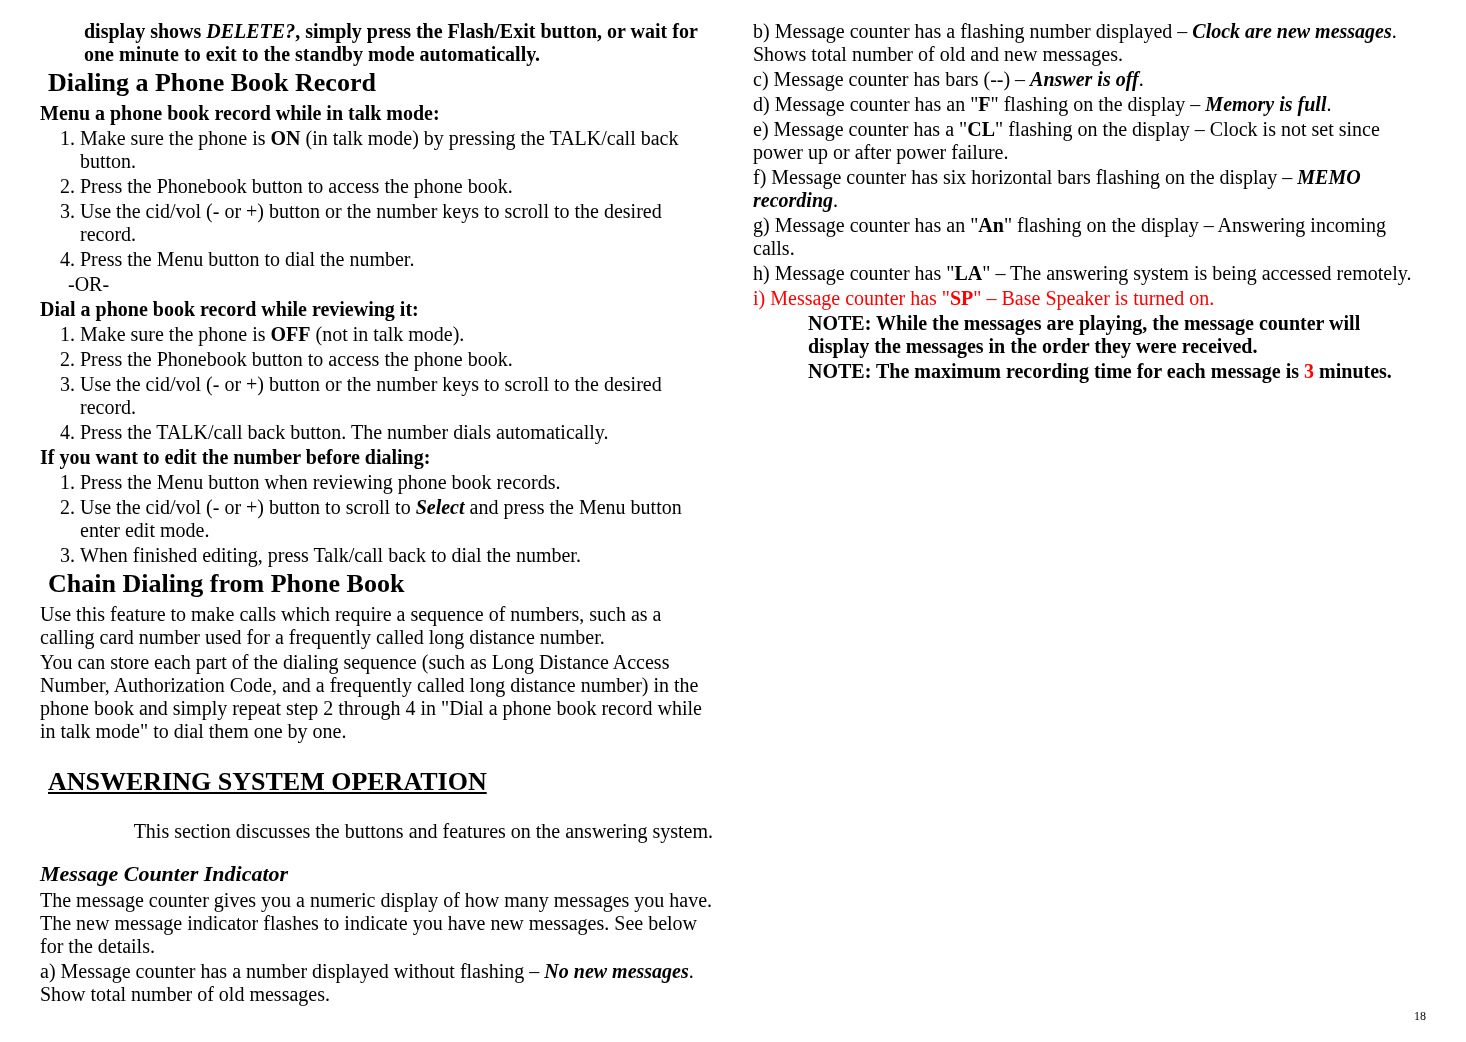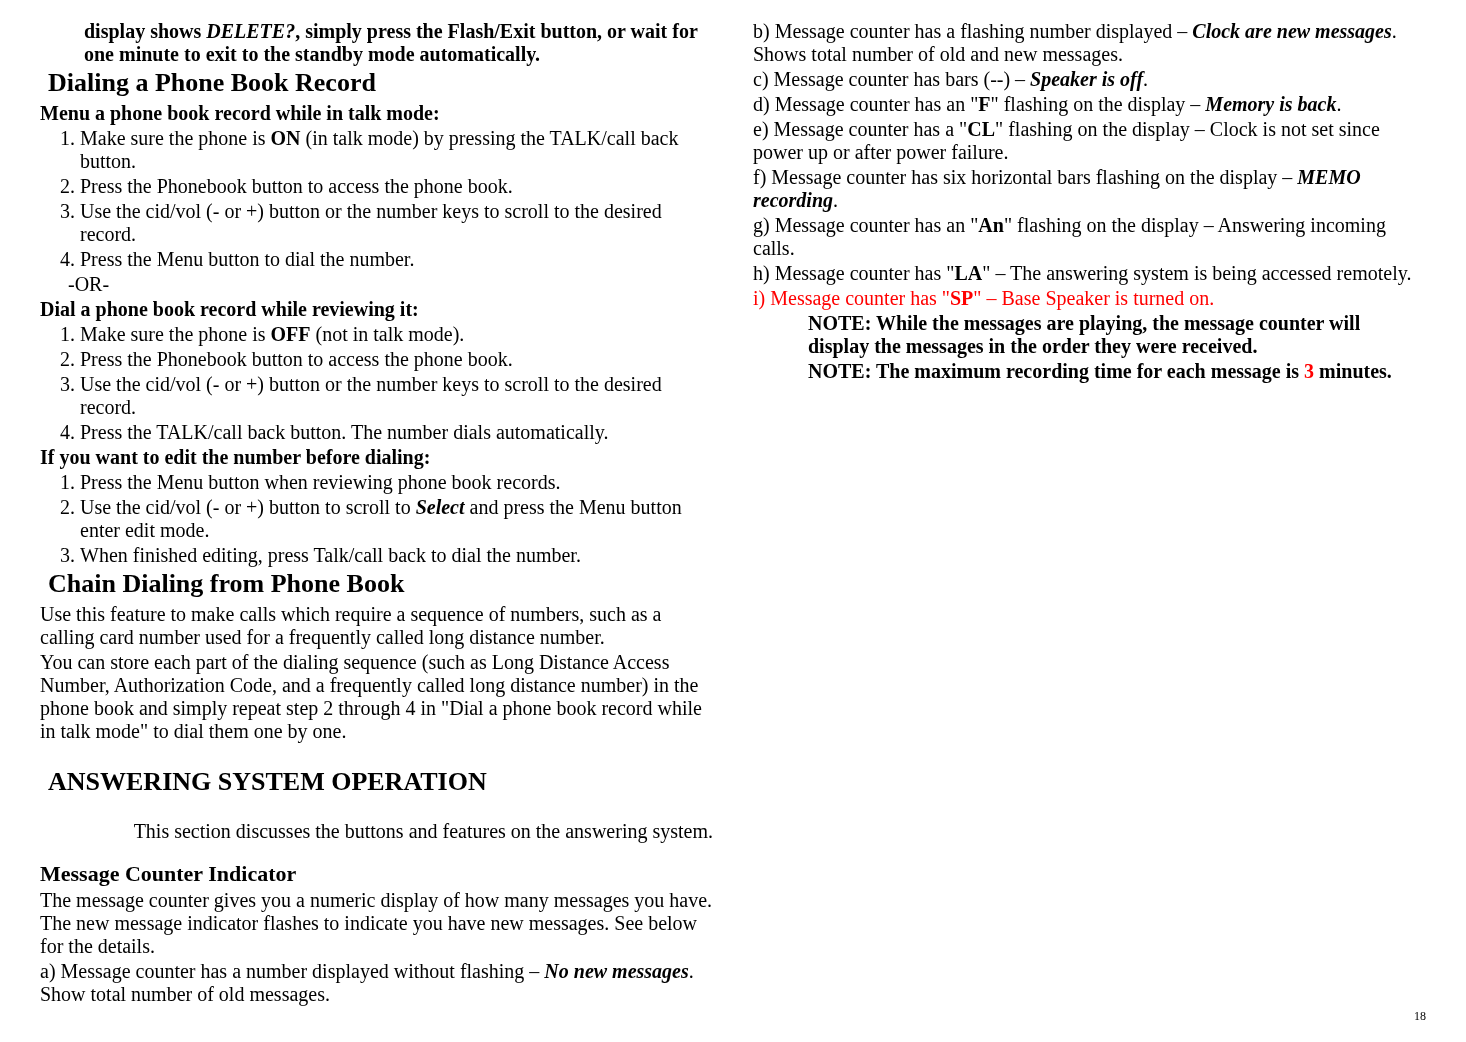--- a/index.html
+++ b/index.html
@@ -10,22 +10,22 @@
     color: #000;
     width: 1466px;
     height: 1042px;
     box-sizing: border-box;
     column-count: 2;
     column-gap: 40px;
     column-fill: auto;
     position: relative;
   }
   h1 { font-size: 26px; font-weight: bold; margin: 0 0 4px 8px; }
-  h2 { font-size: 22px; font-weight: bold; margin: 18px 0 2px 0; }
-  .underline { }
+  h2 { font-size: 22px; font-weight: bold; margin: 18px 0 2px 0; font-style: italic; }
+  .underline { text-decoration: underline; }
   p { margin: 0 0 2px 0; }
   .bold { font-weight: bold; }
   .italic { font-style: italic; }
   .red { color: #ff0000; }
   ol { margin: 0 0 2px 0; padding-left: 40px; }
   li { margin-bottom: 2px; }
   .note-indent { margin-left: 55px; }
   .continuation { margin-left: 44px; }
   .letter-sub { margin-left: 18px; }
   .or { margin-left: 28px; }
@@ -63,22 +63,22 @@
 <p>Use this feature to make calls which require a sequence of numbers, such as a calling card number used for a frequently called long distance number.</p>
 <p>You can store each part of the dialing sequence (such as Long Distance Access Number, Authorization Code, and a frequently called long distance number) in the phone book and simply repeat step 2 through 4 in "Dial a phone book record while in talk mode" to dial them one by one.</p>
 
 <h1 class="underline" style="margin-top:24px;">ANSWERING SYSTEM OPERATION</h1>
 <p style="margin-top:23px;text-align:right;">This section discusses the buttons and features on the answering system.</p>
 
 <h2>Message Counter Indicator</h2>
 <p>The message counter gives you a numeric display of how many messages you have. The new message indicator flashes to indicate you have new messages. See below for the details.</p>
 <p><span>a) Message counter has a number displayed without flashing – </span><span class="bold italic">No new messages</span><span class="letter-sub" style="margin-left:0;">. Show total number of old messages.</span></p>
 <p><span>b) Message counter has a flashing number displayed – </span><span class="bold italic">Clock are new messages</span><span>. Shows total number of old and new messages.</span></p>
-<p><span>c) Message counter has bars (--) – </span><span class="bold italic">Speaker is off</span><span>.</span></p>
-<p><span>d) Message counter has an "</span><span class="bold">F</span><span>" flashing on the display – </span><span class="bold italic">Memory is back</span><span>.</span></p>
+<p><span>c) Message counter has bars (--) – </span><span class="bold italic">Answer is off</span><span>.</span></p>
+<p><span>d) Message counter has an "</span><span class="bold">F</span><span>" flashing on the display – </span><span class="bold italic">Memory is full</span><span>.</span></p>
 <p><span>e) Message counter has a "</span><span class="bold">CL</span><span>" flashing on the display – Clock is not set since power up or after power failure.</span></p>
 <p><span>f) Message counter has six horizontal bars flashing on the display – </span><span class="bold italic">MEMO recording</span><span>.</span></p>
 <p><span>g) Message counter has an "</span><span class="bold">An</span><span>" flashing on the display – Answering incoming calls.</span></p>
 <p><span>h) Message counter has "</span><span class="bold">LA</span><span>" – The answering system is being accessed remotely.</span></p>
 <p class="red"><span>i) Message counter has "</span><span class="bold">SP</span><span>" – Base Speaker is turned on.</span></p>
 <p class="note-indent bold">NOTE: While the messages are playing, the message counter will display the messages in the order they were received.</p>
 <p class="note-indent bold"><span>NOTE: The maximum recording time for each message is </span><span class="red">3</span><span> minutes.</span></p>
 
 <div class="page-num">18</div>
 

